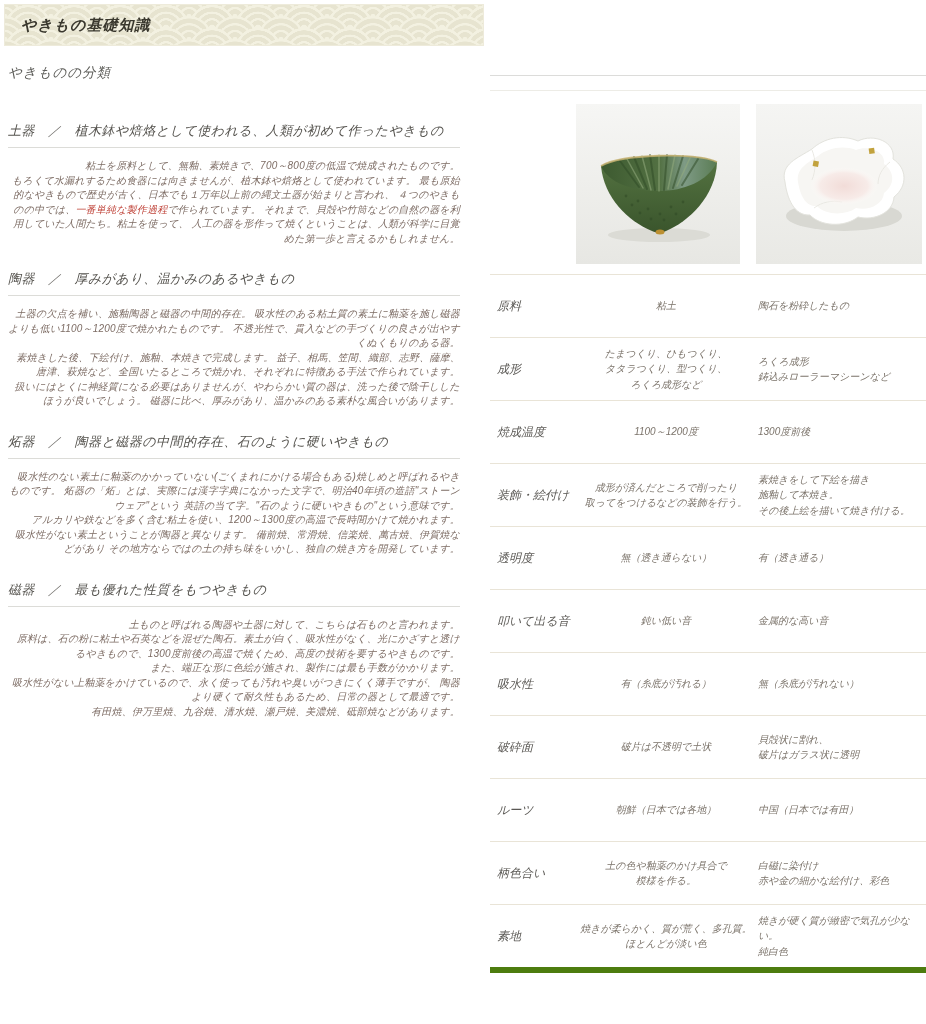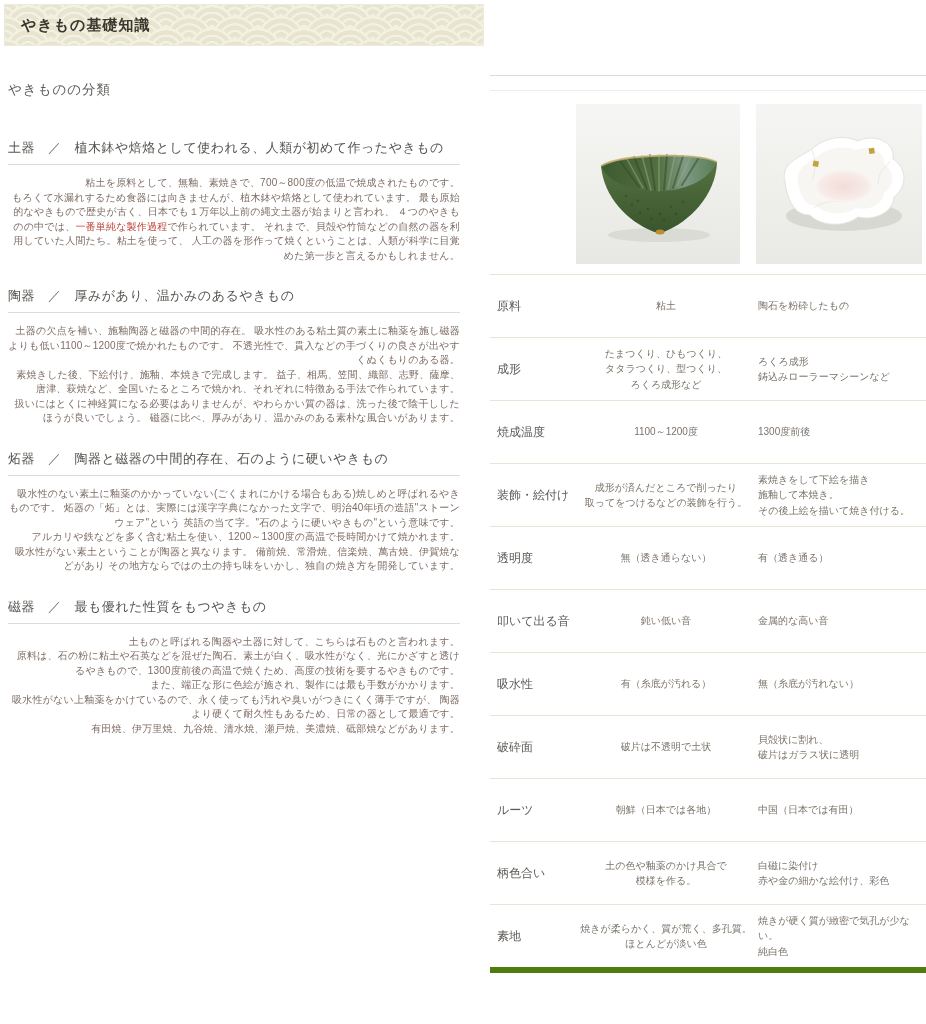--- a/index.html
+++ b/index.html
@@ -1,21 +1,21 @@
 <!DOCTYPE html>
 <html lang="ja"><head>
 <meta charset="utf-8">
 <style>
   html,body{margin:0;padding:0;background:#ffffff;}
   body{
     width:926px;height:1024px;position:relative;overflow:hidden;
     font-family:"Liberation Sans","DejaVu Sans",sans-serif;
     -webkit-font-smoothing:antialiased;
   }
-  .page{position:absolute;inset:0;}
+  .page{position:absolute;inset:0;font-style:italic;}
 
   
   .banner{
     position:absolute;left:4px;top:4px;width:478px;height:40px;
     background-color:#e7e4d0;
     background-image:
       radial-gradient(circle at 100% 150%, #e7e4d0 24%, #f3f1e1 25%, #f3f1e1 28%, #e7e4d0 29%, #e7e4d0 36%, #f3f1e1 37%, #f3f1e1 40%, rgba(0,0,0,0) 41%),
       radial-gradient(circle at 0% 150%, #e7e4d0 24%, #f3f1e1 25%, #f3f1e1 28%, #e7e4d0 29%, #e7e4d0 36%, #f3f1e1 37%, #f3f1e1 40%, rgba(0,0,0,0) 41%),
       radial-gradient(circle at 50% 100%, #f3f1e1 10%, #e7e4d0 11%, #e7e4d0 23%, #f3f1e1 24%, #f3f1e1 30%, #e7e4d0 31%, #e7e4d0 43%, #f3f1e1 44%, #f3f1e1 50%, #e7e4d0 51%, #e7e4d0 63%, #f3f1e1 64%, #f3f1e1 71%, rgba(0,0,0,0) 72%),
       radial-gradient(circle at 100% 50%, #f3f1e1 5%, #e7e4d0 6%, #e7e4d0 15%, #f3f1e1 16%, #f3f1e1 20%, #e7e4d0 21%, #e7e4d0 30%, #f3f1e1 31%, #f3f1e1 35%, #e7e4d0 36%, #e7e4d0 45%, #f3f1e1 46%, #f3f1e1 49%, rgba(0,0,0,0) 50%),
@@ -24,21 +24,21 @@
     border:1px solid #eeebdb;
   }
   .banner h1{
     margin:0;padding:0 0 0 16px;line-height:40px;
     font-family:"Liberation Serif","DejaVu Serif",serif;
     font-size:15px;font-weight:bold;color:#3a382e;letter-spacing:1px;
   }
 
   
   .cols{position:absolute;top:62px;left:0;width:926px;display:flex;}
-  .left-col{width:452px;margin-left:8px;margin-right:30px;margin-top:17px;}
+  .left-col{width:452px;margin-left:8px;margin-right:30px;}
   .right-col{width:436px;}
 
   .col-title{
     margin:2px 0 40px 0;font-size:13.5px;font-weight:normal;color:#5b5b57;letter-spacing:1px;
   }
 
   
   .entry{margin-bottom:24px;}
   .entry-h{margin:0 0 7px 0;font-size:13px;font-weight:normal;color:#55534e;letter-spacing:.5px;}
   .entry-h .slash{margin:0 13px;color:#6b6965;}

